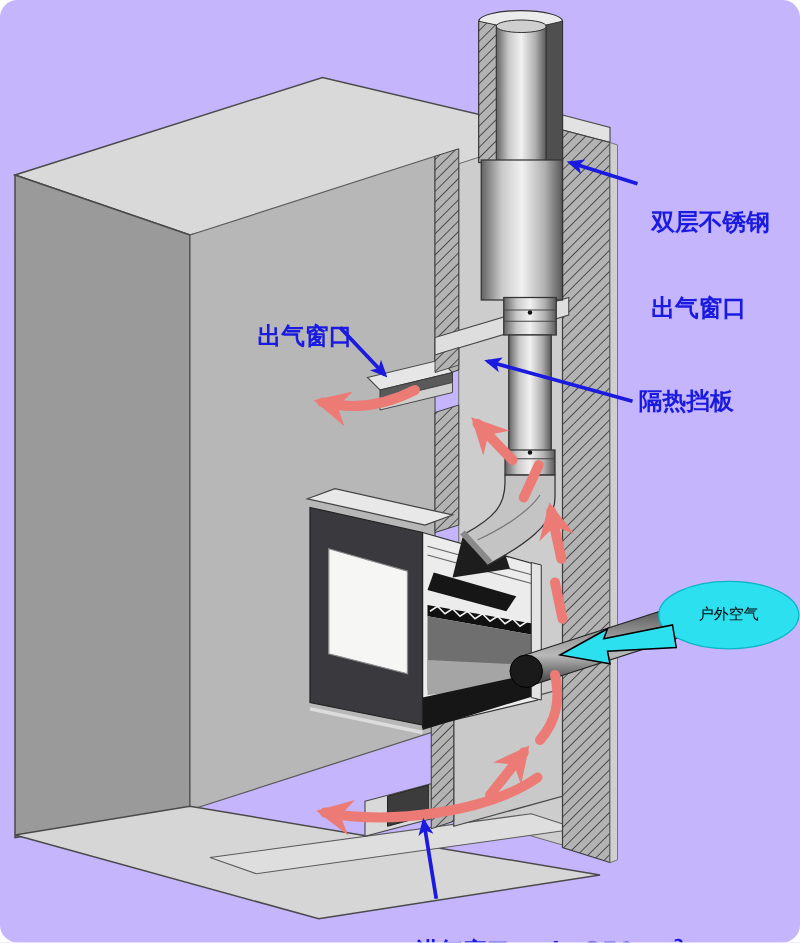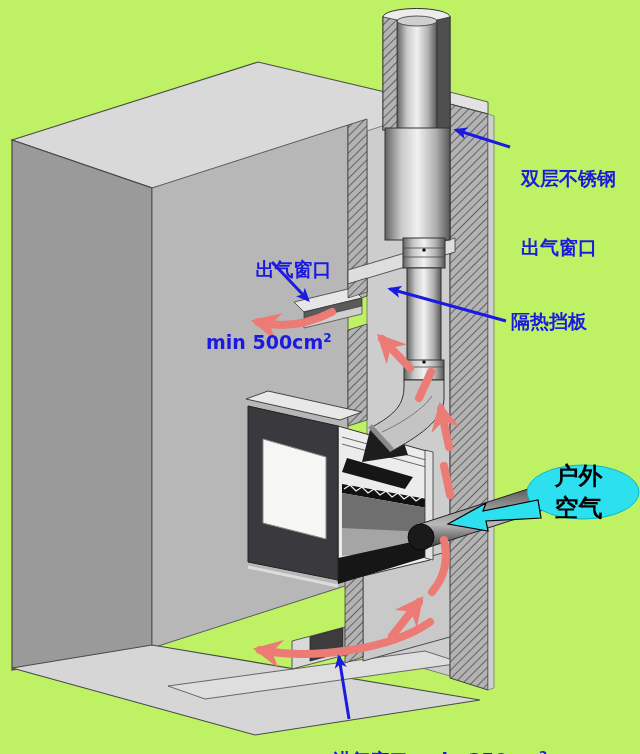--- a/index.html
+++ b/index.html
@@ -1,21 +1,21 @@
 <!DOCTYPE html>
 <html><head>
 <meta charset="utf-8">
 <style>
   html,body{margin:0;padding:0;background:#fff;}
-  .stage{position:relative;width:640px;height:754px;background:#bef264;overflow:hidden;
-         font-family:"DejaVu Sans","Liberation Sans",sans-serif;}
+  .stage{position:relative;width:640px;height:754px;background:#c4b5fd;overflow:hidden;
+         font-family:"DejaVu Sans","Liberation Sans",sans-serif;border-radius:14px;}
   .stage svg{position:absolute;left:0;top:0;}
   .lbl{position:absolute;font-size:19px;font-weight:bold;color:#1a1ae0;line-height:23px;white-space:pre;}
   .lbl .sup{font-size:12px;vertical-align:super;}
-  .bubble-text{position:absolute;transform:translate(-50%,-50%);font-size:24px;font-weight:bold;color:#000;}
+  .bubble-text{position:absolute;transform:translate(-50%,-50%);font-size:12px;font-weight:normal;color:#000;}
 </style>
 </head>
 <body>
 
 <div class="stage">
   <svg width="640" height="754" viewBox="0 0 640 754">
     <defs>
       <pattern id="hatch" width="6" height="6" patternUnits="userSpaceOnUse" patternTransform="rotate(-45)">
         <rect width="6" height="6" fill="#b3b3b3"></rect>
         <line x1="0" y1="0" x2="6" y2="0" stroke="#3f3f3f" stroke-width="1.4"></line>
@@ -147,21 +147,20 @@
     </g>
   </svg>
 
   <div class="lbl" style="left:521px;top:121px;">
     <div>双层不锈钢</div>
     <div>出气窗口</div>
   </div>
 
   <div class="lbl" style="left:206px;top:212px;text-align:right;">
     <div>出气窗口</div>
-    <div><span>min 500cm</span><span class="sup">2</span></div>
   </div>
 
   <div class="lbl" style="left:511px;top:310px;">隔热挡板</div>
 
   <div class="lbl" style="left:306px;top:722px;">
     <span>进气窗口  min 350cm</span><span class="sup">2</span>
   </div>
 
   <div class="bubble-text" style="left:583px;top:492px;">户外空气</div>
 </div>

